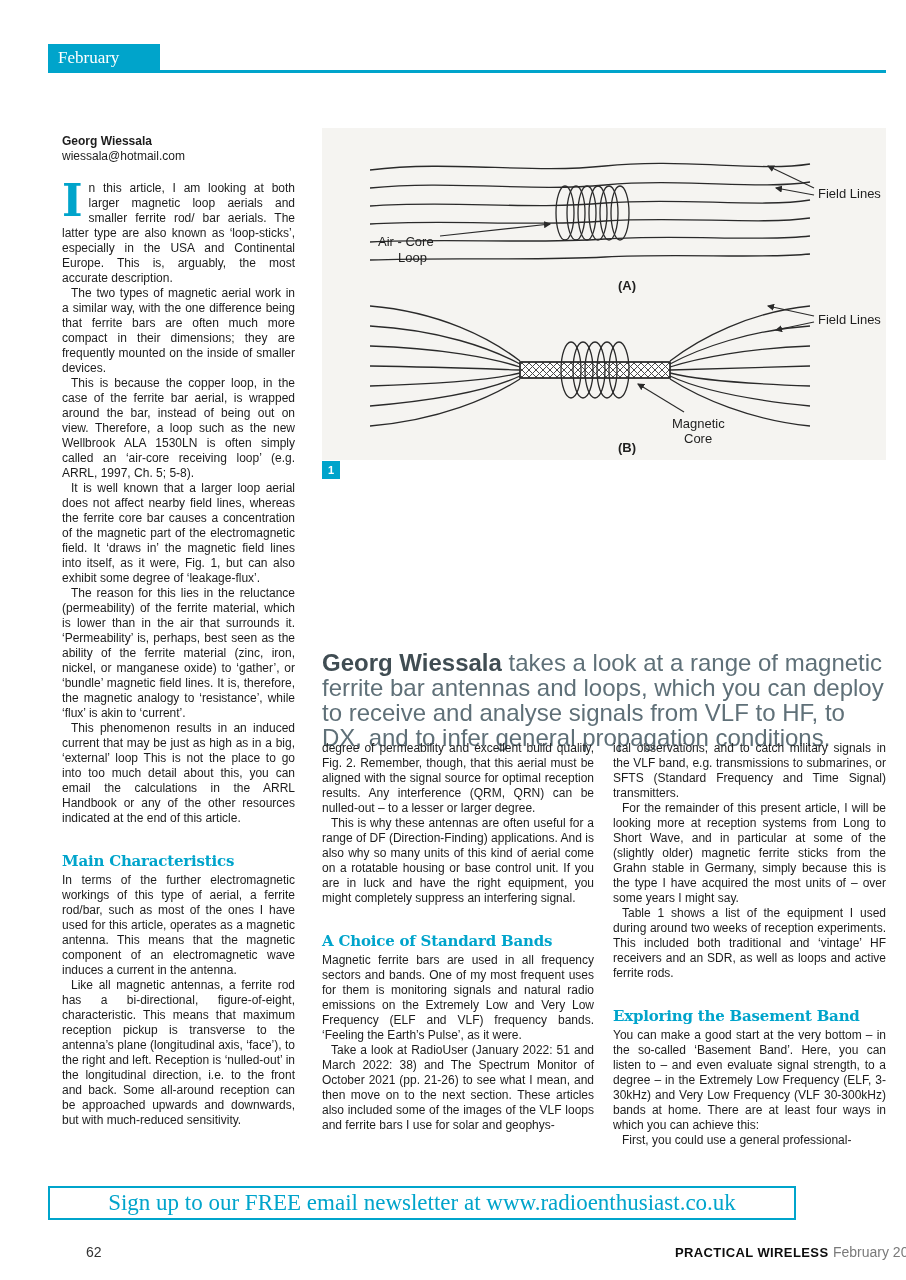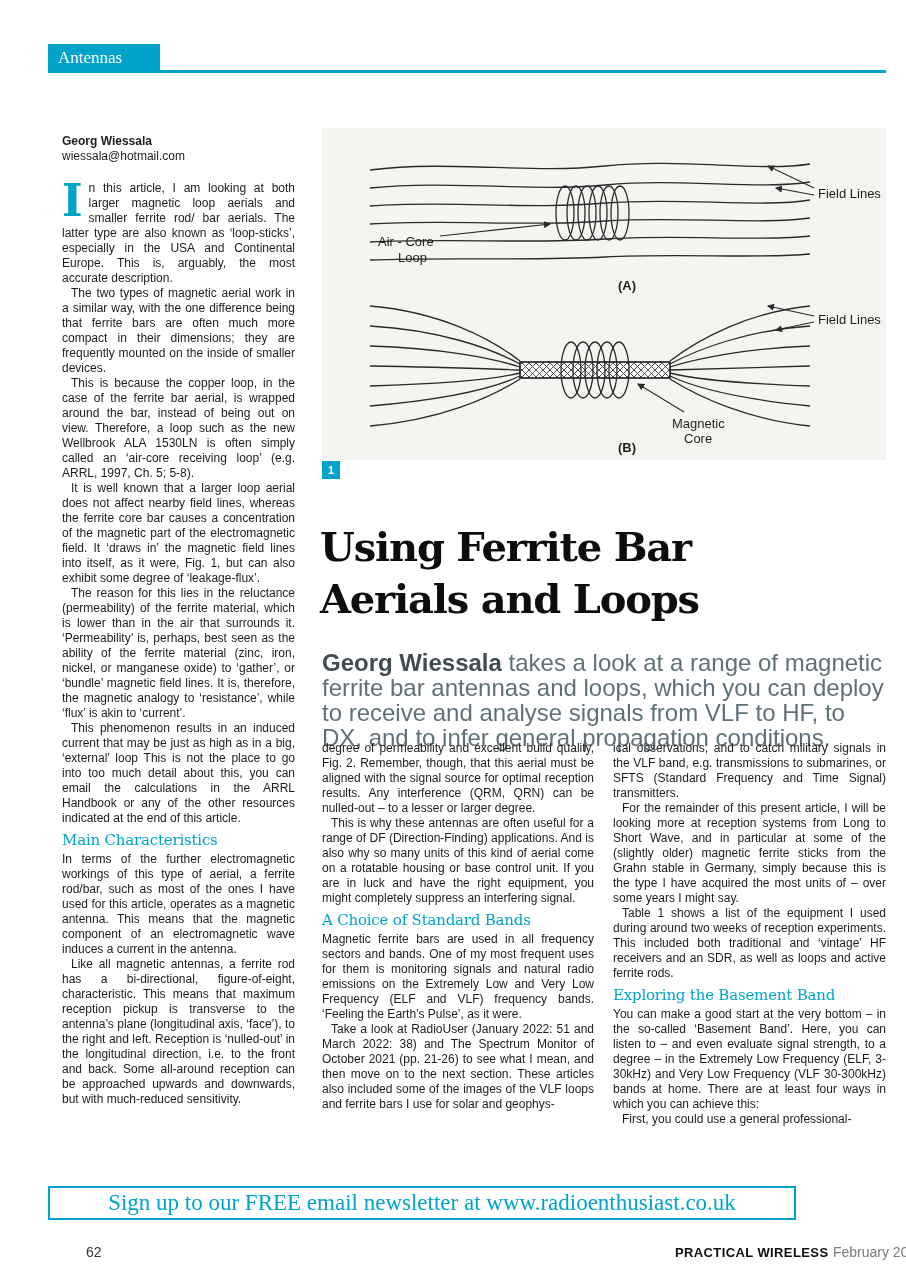--- a/index.html
+++ b/index.html
@@ -30,22 +30,22 @@
   .left-col{position:absolute;left:62px;top:181px;width:233px;}
   .col-middle{position:absolute;left:322px;top:741px;width:272px;}
   .col-right{position:absolute;left:613px;top:741px;width:273px;}
   .para{margin:0;}
   .para.indent{text-indent:9px;}
   .dropcap{
     float:left;font-family:"DejaVu Serif",serif;font-weight:bold;
     font-size:44px;line-height:36px;color:var(--accent);padding:2px 6px 0 0;
   }
   .col-heading{
-    font-family:"DejaVu Serif",serif;font-weight:normal;color:var(--accent);
-    font-size:15px;line-height:18px;margin:5px 0 3px;text-align:left;letter-spacing:-0.2px;
+    font-family:"DejaVu Serif",serif;font-weight:bold;color:var(--accent);
+    font-size:15px;line-height:18px;margin:26px 0 3px;text-align:left;letter-spacing:-0.2px;
   }
   
   .figure-box{position:absolute;left:322px;top:128px;width:564px;height:332px;background:#f5f4f1;}
   .fig-svg{display:block;width:564px;height:332px;}
   .fig-svg text{font-family:"Liberation Sans",sans-serif;font-size:13px;fill:#1f1f1f;stroke:none;}
   .fig-svg text.marker{font-weight:bold;}
   .fig-tag{
     position:absolute;left:322px;top:461px;width:18px;height:18px;
     background:var(--accent);color:#fff;font-size:11px;font-weight:bold;
     text-align:center;line-height:18px;
@@ -75,21 +75,21 @@
   }
   .page-num{font-size:14px;color:#333;}
   .mag-name{font-weight:bold;font-size:13px;letter-spacing:0.4px;color:#0d0d0d;}
   .issue{color:#7a7a7a;font-size:14px;}
 </style>
 </head>
 <body>
 
 <div class="page">
 
-  <div class="section-tab">Antennas</div>
+  <div class="section-tab">February</div>
   <div class="top-rule"></div>
 
   <div class="author-block">
     <div class="author-name">Georg Wiessala</div>
     <div class="author-email">wiessala@hotmail.com</div>
   </div>
 
   <div class="col left-col">
     <p class="para"><span class="dropcap">I</span><span>n this article, I am looking at both larger magnetic loop aerials and smaller ferrite rod/ bar aerials. The latter type are also known as ‘loop-sticks’, especially in the USA and Continental Europe. This is, arguably, the most accurate description.</span></p>
     <p class="para indent">The two types of magnetic aerial work in a similar way, with the one difference being that ferrite bars are often much more compact in their dimensions; they are frequently mounted on the inside of smaller devices.</p>
@@ -182,24 +182,20 @@
           <text x="478" y="24">Field Lines</text>
           <text x="332" y="128">Magnetic</text>
           <text x="344" y="143">Core</text>
           <text x="278" y="152" class="marker">(B)</text>
         </g>
       </g>
     </svg>
   </div>
   <div class="fig-tag">1</div>
 
-  <h1 class="article-title">
-    <span>Using Ferrite Bar</span><br>
-    <span>Aerials and Loops</span>
-  </h1>
   <p class="standfirst"><span class="sf-author">Georg Wiessala</span><span> takes a look at a range of magnetic ferrite bar antennas and loops, which you can deploy to receive and analyse signals from VLF to HF, to DX, and to infer general propagation conditions.</span></p>
 
   <div class="col col-middle">
     <p class="para">degree of permeability and excellent build quality, Fig. 2. Remember, though, that this aerial must be aligned with the signal source for optimal reception results. Any interference (QRM, QRN) can be nulled-out – to a lesser or larger degree.</p>
     <p class="para indent">This is why these antennas are often useful for a range of DF (Direction-Finding) applications. And is also why so many units of this kind of aerial come on a rotatable housing or base control unit. If you are in luck and have the right equipment, you might completely suppress an interfering signal.</p>
     <h3 class="col-heading">A Choice of Standard Bands</h3>
     <p class="para">Magnetic ferrite bars are used in all frequency sectors and bands. One of my most frequent uses for them is monitoring signals and natural radio emissions on the Extremely Low and Very Low Frequency (ELF and VLF) frequency bands. ‘Feeling the Earth’s Pulse’, as it were.</p>
     <p class="para indent">Take a look at RadioUser (January 2022: 51 and March 2022: 38) and The Spectrum Monitor of October 2021 (pp. 21-26) to see what I mean, and then move on to the next section. These articles also included some of the images of the VLF loops and ferrite bars I use for solar and geophys-</p>
   </div>
 

